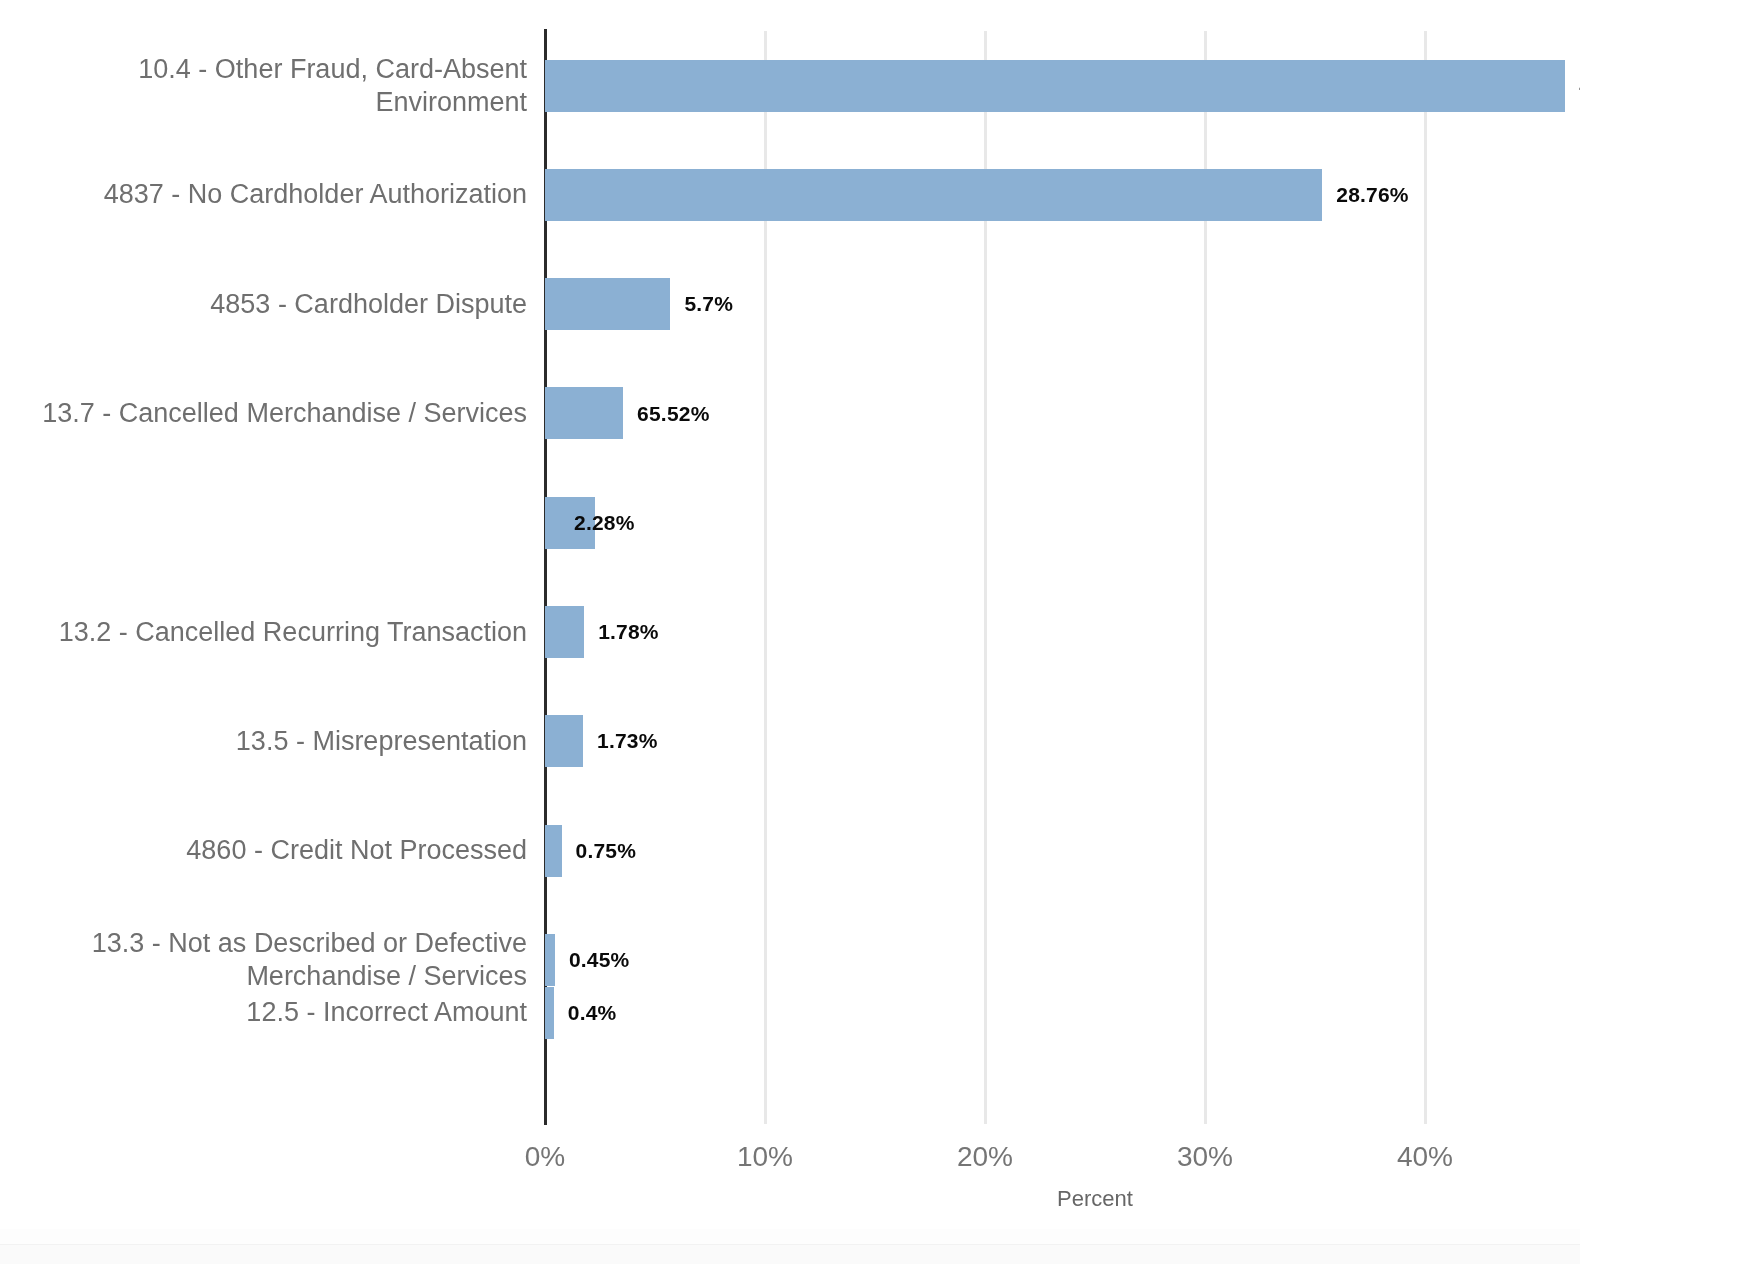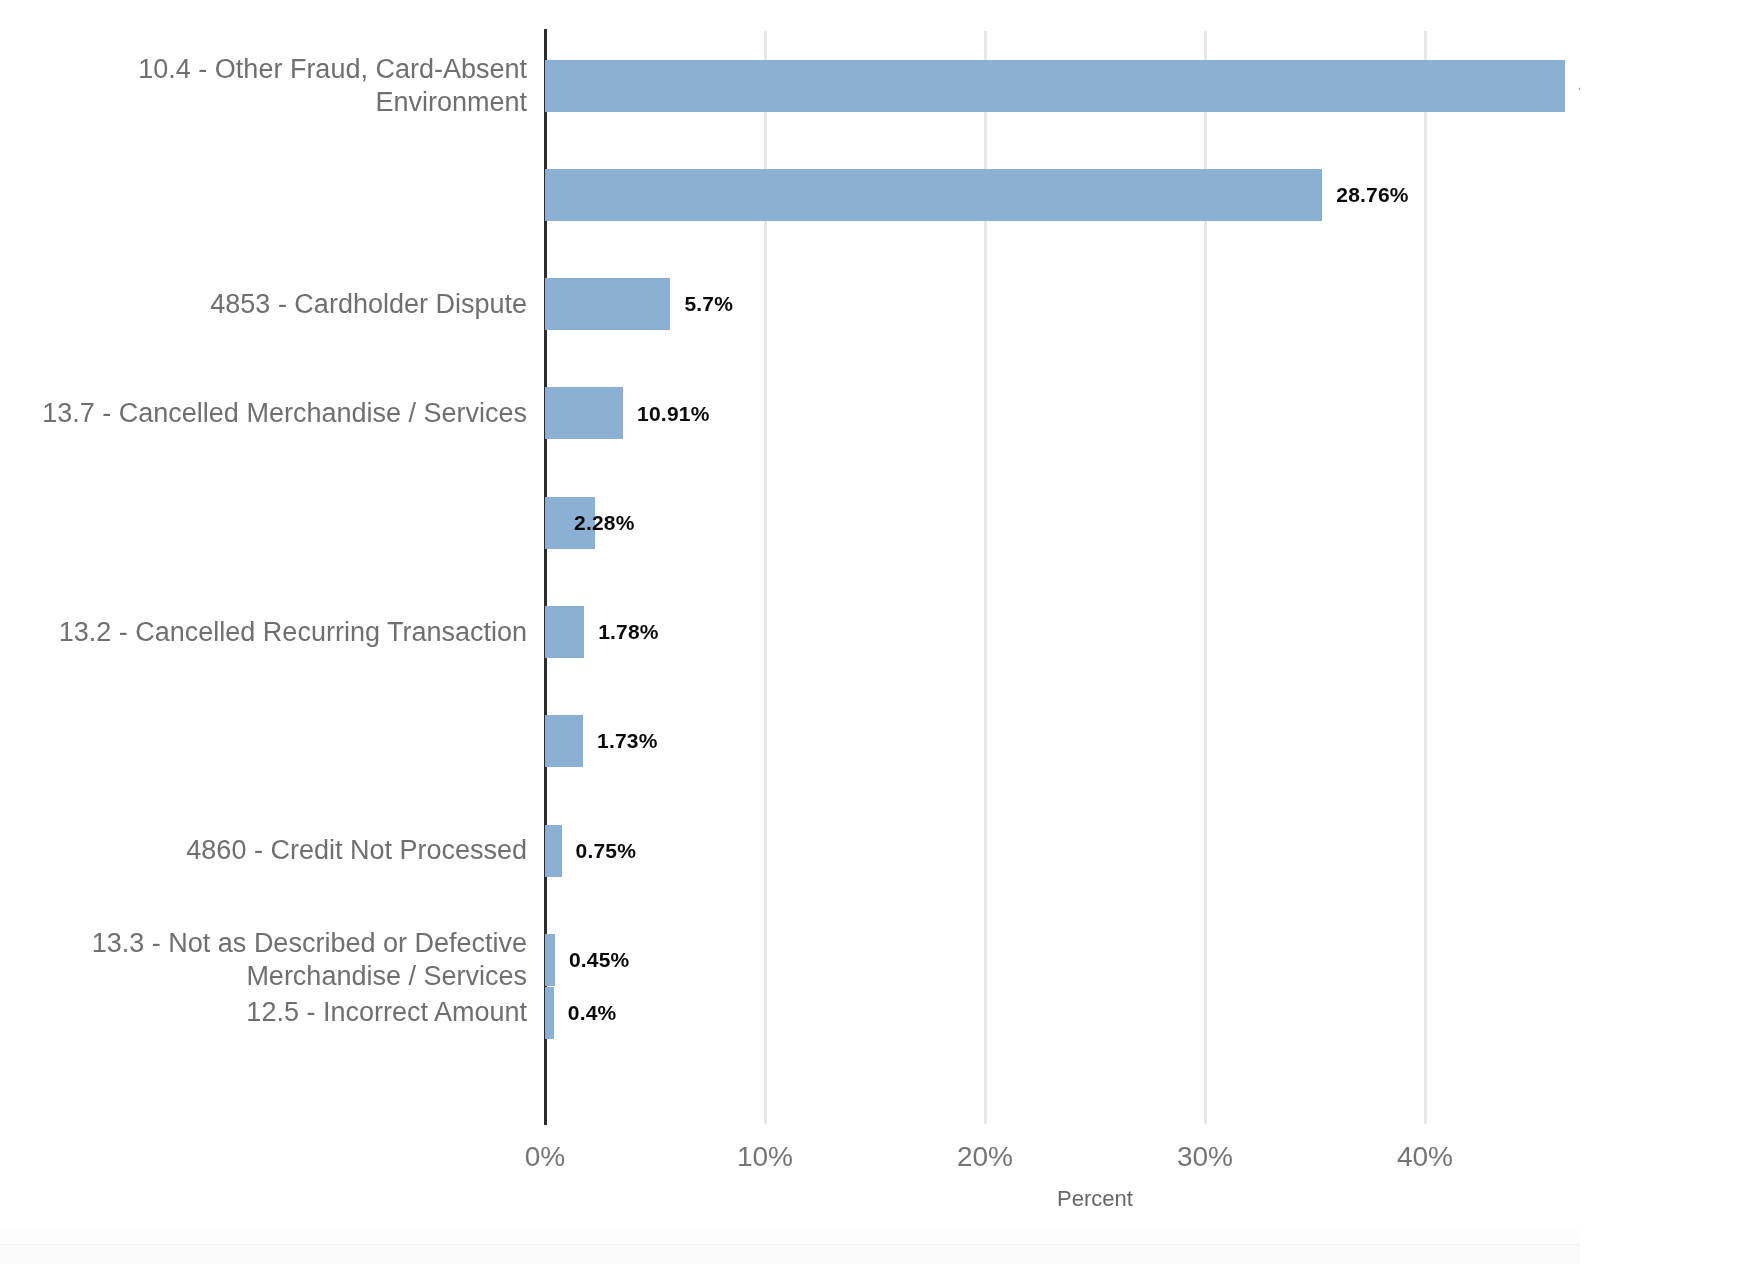--- a/index.html
+++ b/index.html
@@ -123,43 +123,45 @@
       <div class="gridline" style="left: 1645px;"></div>
     </div>
   <div class="axis-line"></div>
   <div>
       <div class="row" style="top: 31px;">
         <div class="cat-label">10.4 - Other Fraud, Card-Absent Environment</div>
         <div class="bar" style="width: 1020.36px;"></div>
         <div class="val-label" style="left: 1579.36px;">46.38%</div>
       </div>
       <div class="row" style="top: 140.3px;">
+        <div class="cat-label">4837 - No Cardholder Authorization</div>
         <div class="bar" style="width: 777.26px;"></div>
         <div class="val-label" style="left: 1336.26px;">28.76%</div>
       </div>
       <div class="row" style="top: 249.6px;">
         <div class="cat-label">4853 - Cardholder Dispute</div>
         <div class="bar" style="width: 125.4px;"></div>
         <div class="val-label" style="left: 684.4px;">5.7%</div>
       </div>
       <div class="row" style="top: 358.9px;">
         <div class="cat-label">13.7 - Cancelled Merchandise / Services</div>
         <div class="bar" style="width: 78.1px;"></div>
-        <div class="val-label" style="left: 637.1px;">10.91%</div>
+        <div class="val-label" style="left: 637.1px;">65.52%</div>
       </div>
       <div class="row" style="top: 468.2px;">
         <div class="bar" style="width: 50.16px;"></div>
         <div class="val-label" style="left: 574px;">2.28%</div>
       </div>
       <div class="row" style="top: 577.5px;">
         <div class="cat-label">13.2 - Cancelled Recurring Transaction</div>
         <div class="bar" style="width: 39.16px;"></div>
         <div class="val-label" style="left: 598.16px;">1.78%</div>
       </div>
       <div class="row" style="top: 686.8px;">
+        <div class="cat-label">13.5 - Misrepresentation</div>
         <div class="bar" style="width: 38.06px;"></div>
         <div class="val-label" style="left: 597.06px;">1.73%</div>
       </div>
       <div class="row" style="top: 796.1px;">
         <div class="cat-label">4860 - Credit Not Processed</div>
         <div class="bar" style="width: 16.5px;"></div>
         <div class="val-label" style="left: 575.5px;">0.75%</div>
       </div>
       <div class="row" style="top: 905.4px;">
         <div class="cat-label">13.3 - Not as Described or Defective Merchandise / Services</div>

